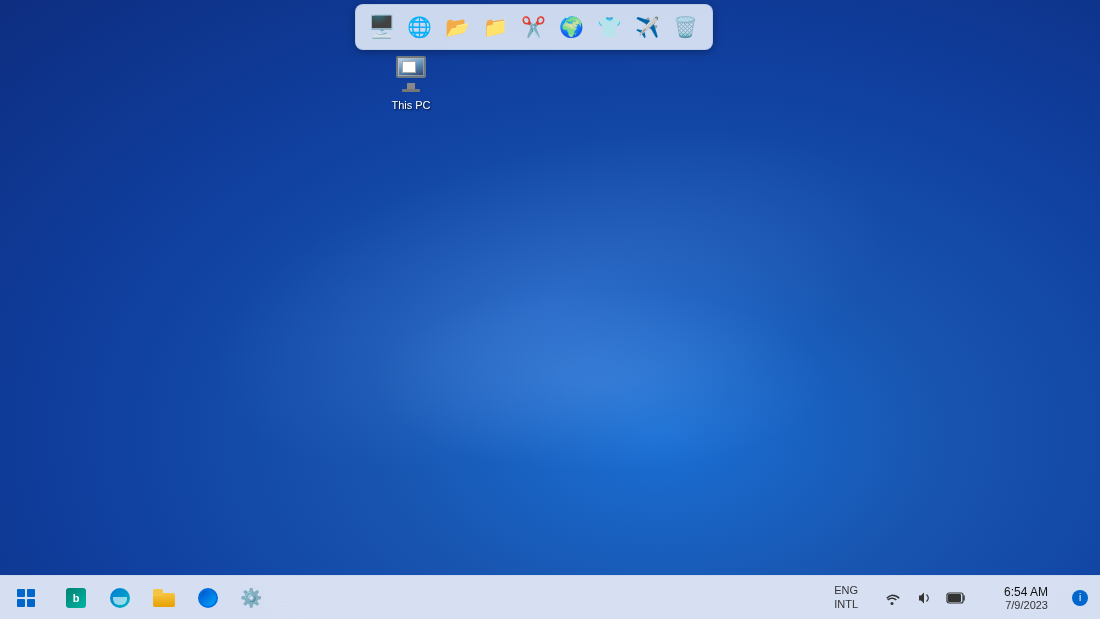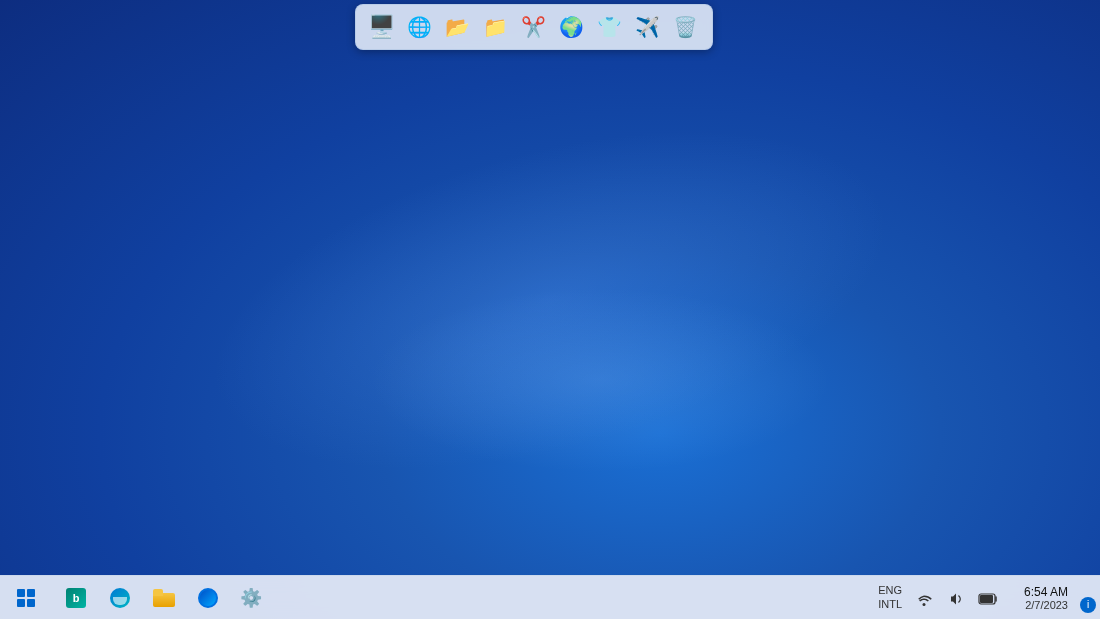--- a/index.html
+++ b/index.html
@@ -296,23 +296,23 @@
     }
     .settings-gear {
       font-size: 18px;
       color: #555;
     }
 
     
     .system-tray {
       margin-left: auto;
       display: flex;
-      align-items: flex-end;
-      padding-right: 4px;
-      gap: 4px;
+      align-items: center;
+      padding-right: 12px;
+      gap: 16px;
     }
 
     .tray-icons {
       display: flex;
       align-items: center;
       gap: 4px;
     }
 
     .tray-icon {
       width: 28px;
@@ -435,20 +435,32 @@
 
     <div class="toolbar-icon" title="Airplane">
       <span class="ic-plane">✈️</span>
     </div>
 
     <div class="toolbar-icon" title="Recycle Bin">
       <span class="ic-trash">🗑️</span>
     </div>
   </div>
 
+  <div class="desktop-icon">
+    <div class="desktop-icon-img">
+      <div class="monitor-icon">
+        <div class="monitor-screen">
+          <div class="monitor-screen-doc"></div>
+        </div>
+        <div class="monitor-stand"></div>
+        <div class="monitor-base"></div>
+      </div>
+    </div>
+    <div class="desktop-icon-label">This PC</div>
+  </div>
 
   <div class="taskbar">
 
     <div class="start-button">
       <div class="win-logo">
         <div></div>
           <div></div>
           <div></div>
           <div></div>
       </div>
@@ -507,21 +519,21 @@
           <svg width="20" height="14" viewBox="0 0 20 14" fill="none">
             <rect x="1" y="2" width="16" height="10" rx="2" stroke="#333" stroke-width="1.2"></rect>
             <rect x="2" y="3" width="13" height="8" rx="1" fill="#333"></rect>
             <path d="M18 5v4" stroke="#333" stroke-width="1.5" stroke-linecap="round"></path>
           </svg>
         </div>
       </div>
 
       <div class="clock">
         <span class="clock-time">6:54 AM</span>
-        <span class="clock-date">2/7/2023</span>
+        <span class="clock-date">7/9/2023</span>
       </div>
 
       <div class="info-badge">
         <span>i</span>
       </div>
 
     </div>
   </div>
 
 </div>

